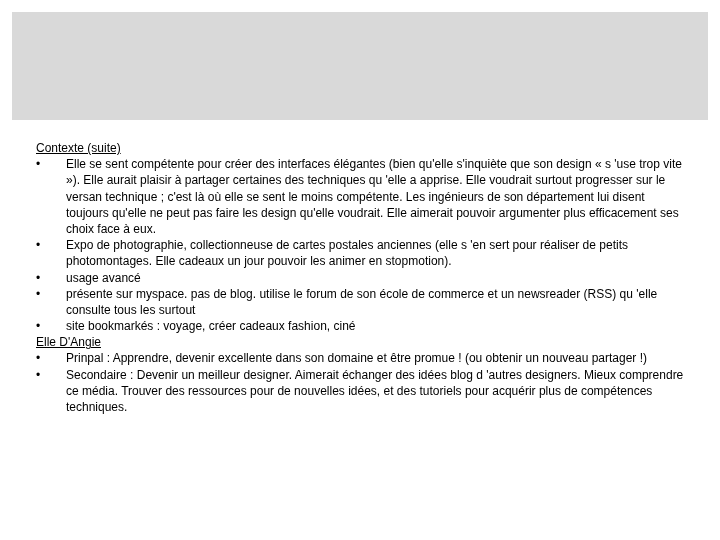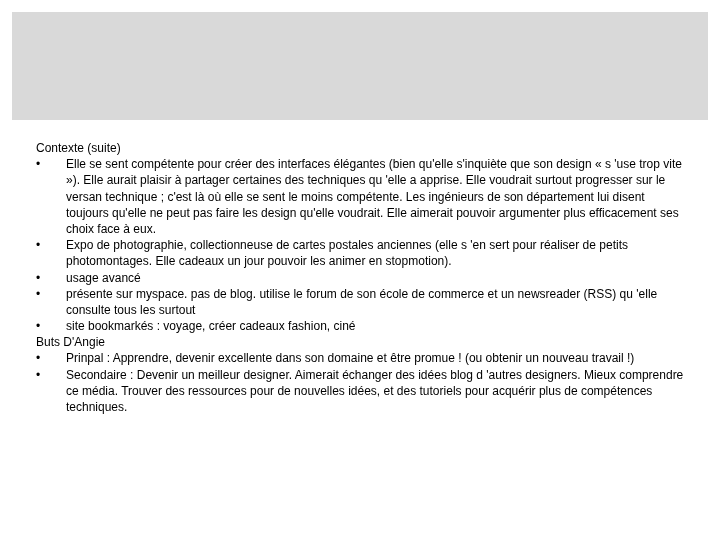--- a/index.html
+++ b/index.html
@@ -1,19 +1,19 @@
 <!DOCTYPE html>
 <html><head>
 <meta charset="utf-8">
 <style>
   * { margin: 0; padding: 0; box-sizing: border-box; }
   html, body { width: 720px; height: 540px; font-family: Arial, Helvetica, sans-serif; background: #fff; color: #000; }
   .header-block { background: #d9d9d9; height: 108px; margin: 12px 12px 0 12px; }
   .content { padding: 20px 36px 0 36px; font-size: 12px; line-height: 1.35; }
-  .section-heading { margin: 0; }
+  .section-heading { text-decoration: underline; margin: 0; }
   .bullet-row { display: flex; }
   .bullet-dot { width: 30px; flex: 0 0 30px; }
   .bullet-text { flex: 1; }
 </style>
 </head>
 <body>
 
 <div class="header-block"></div>
 
 <div class="content">
@@ -35,23 +35,23 @@
   </div>
   <div class="bullet-row">
     <div class="bullet-dot">•</div>
     <div class="bullet-text">présente sur myspace. pas de blog. utilise le forum de son école de commerce et un newsreader (RSS) qu 'elle consulte tous les surtout</div>
   </div>
   <div class="bullet-row">
     <div class="bullet-dot">•</div>
     <div class="bullet-text">site bookmarkés : voyage, créer cadeaux fashion, ciné</div>
   </div>
 
-  <div class="section-heading">Buts D'Angie</div>
+  <div class="section-heading">Elle D'Angie</div>
   <div class="bullet-row">
     <div class="bullet-dot">•</div>
-    <div class="bullet-text">Prinpal : Apprendre, devenir excellente dans son domaine et être promue ! (ou obtenir un nouveau travail !)</div>
+    <div class="bullet-text">Prinpal : Apprendre, devenir excellente dans son domaine et être promue ! (ou obtenir un nouveau partager !)</div>
   </div>
   <div class="bullet-row">
     <div class="bullet-dot">•</div>
     <div class="bullet-text">Secondaire : Devenir un meilleur designer. Aimerait échanger des idées blog d 'autres designers. Mieux comprendre ce média. Trouver des ressources pour de nouvelles idées, et des tutoriels pour acquérir plus de compétences techniques.</div>
   </div>
 
 </div>
 
 </body></html>

